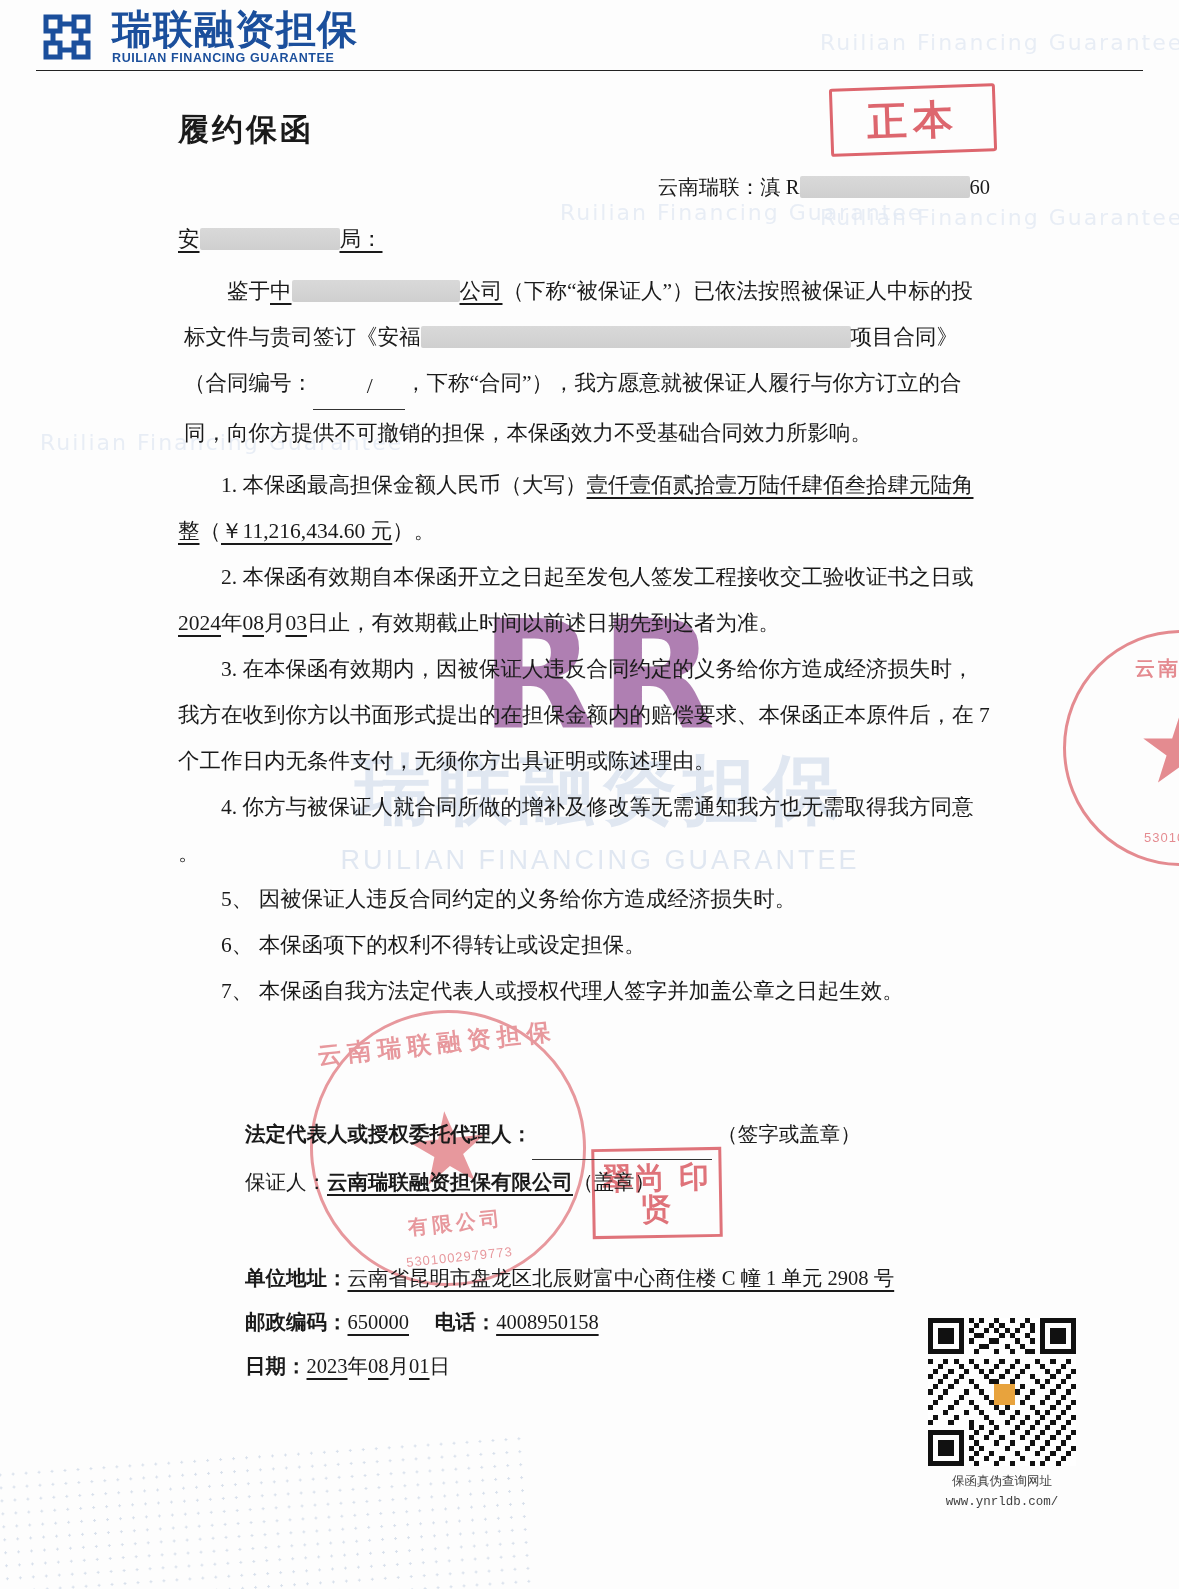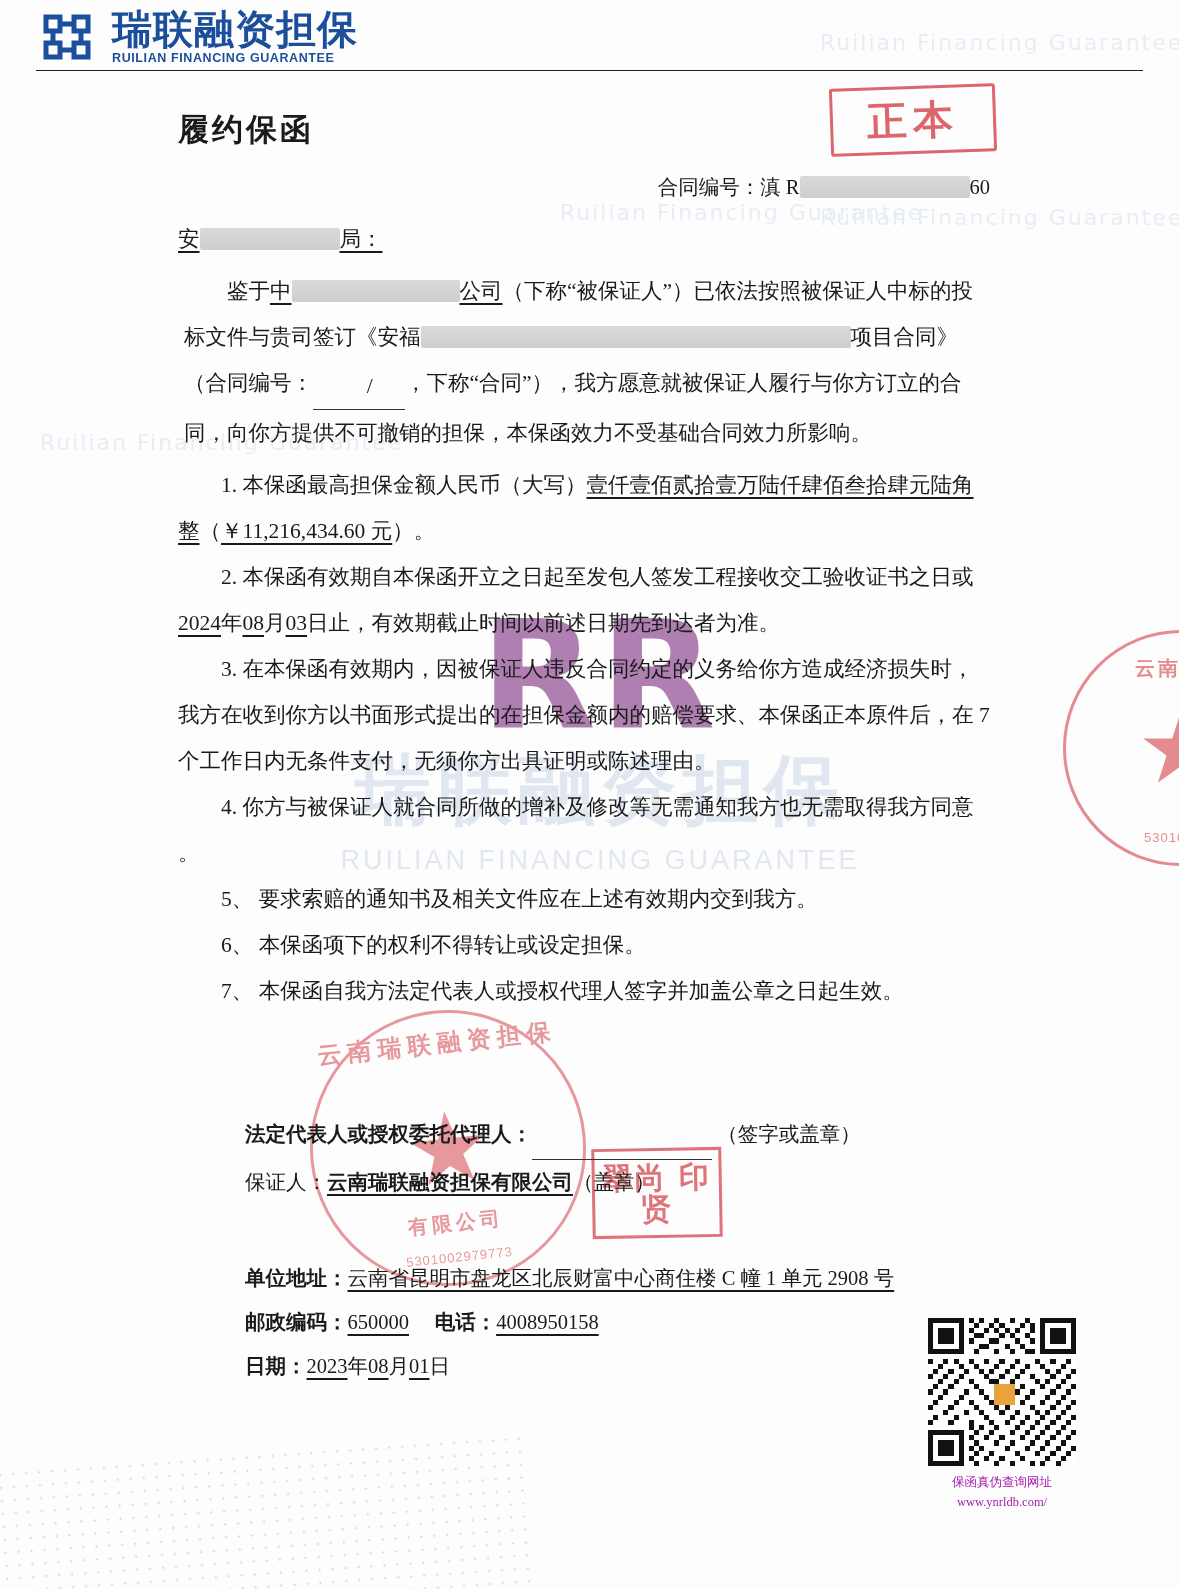--- a/index.html
+++ b/index.html
@@ -287,24 +287,24 @@
     width: 148px;
     text-align: center;
   }
   .qr {
     width: 148px;
     height: 148px;
     background-color: #fff;
     image-rendering: pixelated;
   }
   .qr-cap {
-    font-family: Liberation Serif, serif;
+    font-family: Liberation Mono, monospace;
     font-size: 12.5px;
     line-height: 16px;
-    color: #a21caf;
+    color: #404040;
     margin-top: 4px;
   }
 </style>
 </head>
 <body>
 
 <div id="page">
 
   <div class="wm-tile" style="left:820px; top:30px;">Ruilian Financing Guarantee</div>
   <div class="wm-tile" style="left:560px; top:200px;">Ruilian Financing Guarantee</div>
@@ -353,21 +353,21 @@
     <div class="stamp-code">5301002979773</div>
   </div>
 
   <div class="stamp-name">翠尚 印贤</div>
 
   <div class="doc">
 
     <div class="title">履约保函</div>
 
     <div class="serial">
-      <span>合同编号：</span><span>滇 R</span><span class="redact" style="width:170px;"></span><span>60</span>
+      <span>云南瑞联：</span><span>滇 R</span><span class="redact" style="width:170px;"></span><span>60</span>
     </div>
 
     <div class="addressee">
       <span class="u">安</span><span class="redact" style="width:140px;"></span><span class="u">局：</span>
     </div>
 
     <p class="p">
       <span>鉴于</span><span class="u">中</span><span class="redact" style="width:168px;"></span><span class="u">公司</span><span>（下称“被保证人”）已依法按照被保证人中标的投标文件与贵司签订《安福</span><span class="redact" style="width:430px;"></span><span>项目合同》（合同编号：</span><span class="blank-line" style="width:92px;">&nbsp;&nbsp;/&nbsp;&nbsp;</span><span>，下称“合同”），我方愿意就被保证人履行与你方订立的合同，向你方提供不可撤销的担保，本保函效力不受基础合同效力所影响。</span>
     </p>
 
@@ -386,21 +386,21 @@
       <span>在本保函有效期内，因被保证人违反合同约定的义务给你方造成经济损失时，我方在收到你方以书面形式提出的在担保金额内的赔偿要求、本保函正本原件后，在 7 个工作日内无条件支付，无须你方出具证明或陈述理由。</span>
     </p>
 
     <p class="item">
       <span>4.</span>
       <span>你方与被保证人就合同所做的增补及修改等无需通知我方也无需取得我方同意 。</span>
     </p>
 
     <p class="item">
       <span>5、</span>
-      <span>要求索赔的通知书及相关文件应在上述有效期内交到我方。</span>
+      <span>因被保证人违反合同约定的义务给你方造成经济损失时。</span>
     </p>
 
     <p class="item">
       <span>6、</span>
       <span>本保函项下的权利不得转让或设定担保。</span>
     </p>
 
     <p class="item">
       <span>7、</span>
       <span>本保函自我方法定代表人或授权代理人签字并加盖公章之日起生效。</span>

